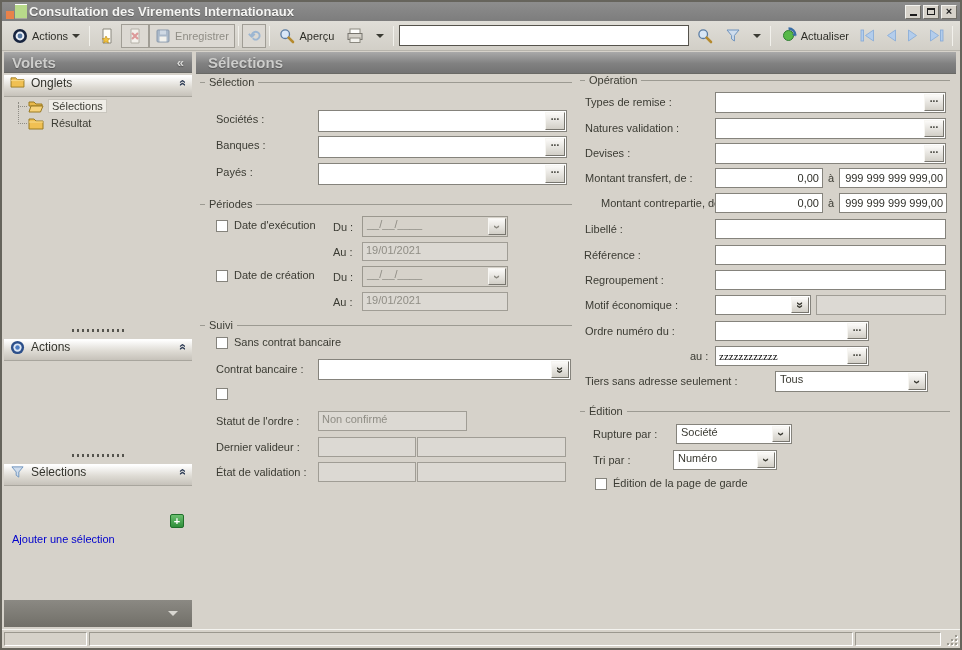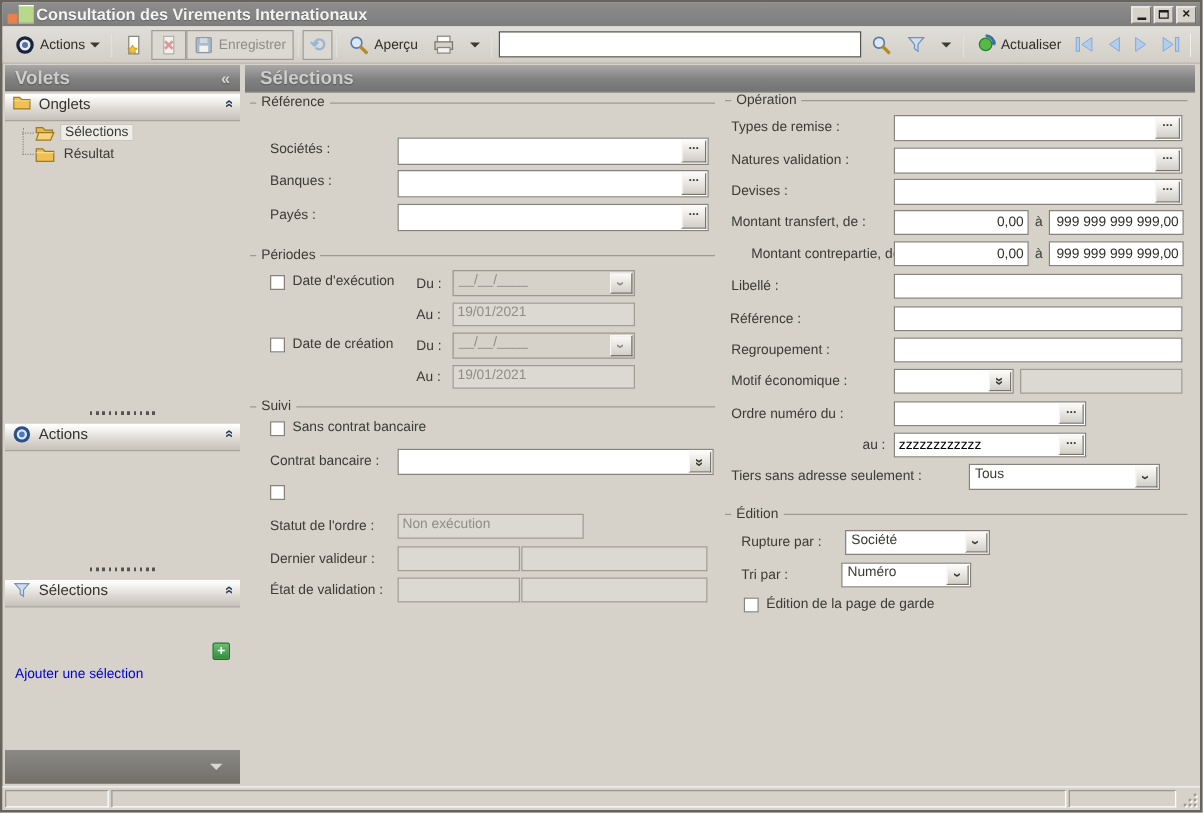--- a/index.html
+++ b/index.html
@@ -78,21 +78,21 @@
   .grp::after { content:''; flex:1; height:1px; background:#9c9a92; }
   .lbl { position:absolute; white-space:nowrap; color:#3b3b33; }
   .txt { position:absolute; background:#fff; border:1px solid #85837c; padding:1px 3px;
     font-family:inherit; font-size:11px; color:#2e2e28; }
   input.txt { outline:none; }
   .dis { background:#dcd9d3 !important; border:1px solid #a09d95 !important; color:#8f8d85 !important; }
   .raised { background:linear-gradient(#fbfaf8,#d2cfc7); border:1px solid;
     border-color:#f7f6f2 #77756e #77756e #f7f6f2; }
   .lookup { position:absolute; background:#fff; border:1px solid #85837c; display:flex; }
   .lookup input { flex:1; border:none; outline:none; background:transparent; padding:5px 3px;
-    font-family:Liberation Sans, sans-serif; font-size:11px; min-width:0; }
+    font-family:Liberation Serif, serif; font-size:11px; min-width:0; }
   .lookup .ebtn { width:20px; margin:1px; font-weight:bold; font-size:10px; line-height:8px;
     text-align:center; color:#3b3b33; }
   .combo { position:absolute; background:#fff; border:1px solid #85837c; display:flex; }
   .combo .val { flex:1; padding:1px 4px; white-space:nowrap; overflow:hidden; }
   .combo .dd { width:18px; margin:1px; display:flex; align-items:center; justify-content:center;
     font-weight:bold; font-size:12px; color:#3b3b33; }
   .combo.discombo { background:#d6d2ca; border-color:#9b988f; }
   .combo.discombo .val { color:#8f8d85; }
   .combo.discombo .dd { color:#8a887f; }
   .cbx { position:absolute; width:12px; height:12px; background:#fff;
@@ -297,21 +297,21 @@
       <i class="tri"></i>
     </div>
   </div>
 
   <div class="main">
     <div class="mhead">
       <span>Sélections</span>
     </div>
 
     <div class="grp" style="left:4px; top:23px; width:372px;">
-        <span>Référence</span>
+        <span>Sélection</span>
       </div>
     <span class="lbl" style="left:20px; top:61px;">Sociétés :</span>
     <div class="lookup" style="left:122px; top:58px; width:249px; height:22px;">
       <input style="">
       <span class="ebtn raised">...</span>
     </div>
     <span class="lbl" style="left:20px; top:87px;">Banques :</span>
     <div class="lookup" style="left:122px; top:84px; width:249px; height:22px;">
       <input style="">
       <span class="ebtn raised">...</span>
@@ -356,21 +356,21 @@
     <span class="lbl" style="left:38px; top:284px;">Sans contrat bancaire</span>
     <span class="lbl" style="left:20px; top:311px;">Contrat bancaire :</span>
     <div class="combo" style="left:122px; top:307px; width:253px; height:21px;">
       <span class="val"></span>
       <span class="dd raised">
           <b class="rot90">»</b>
         </span>
     </div>
     <span class="cbx" style="left:20px; top:336px;"></span>
     <span class="lbl" style="left:20px; top:363px;">Statut de l'ordre :</span>
-    <div class="txt dis" style="left:122px; top:359px; width:149px; height:20px;"><span>Non exécution</span></div>
+    <div class="txt dis" style="left:122px; top:359px; width:149px; height:20px;"><span>Non confirmé</span></div>
     <span class="lbl" style="left:20px; top:389px;">Dernier valideur :</span>
     <div class="txt dis" style="left:122px; top:385px; width:98px; height:20px;"></div>
     <div class="txt dis" style="left:221px; top:385px; width:149px; height:20px;"></div>
     <span class="lbl" style="left:20px; top:414px;">État de validation :</span>
     <div class="txt dis" style="left:122px; top:410px; width:98px; height:20px;"></div>
     <div class="txt dis" style="left:221px; top:410px; width:149px; height:20px;"></div>
 
     <div class="grp" style="left:384px; top:21px; width:370px;">
         <span>Opération</span>
       </div>

